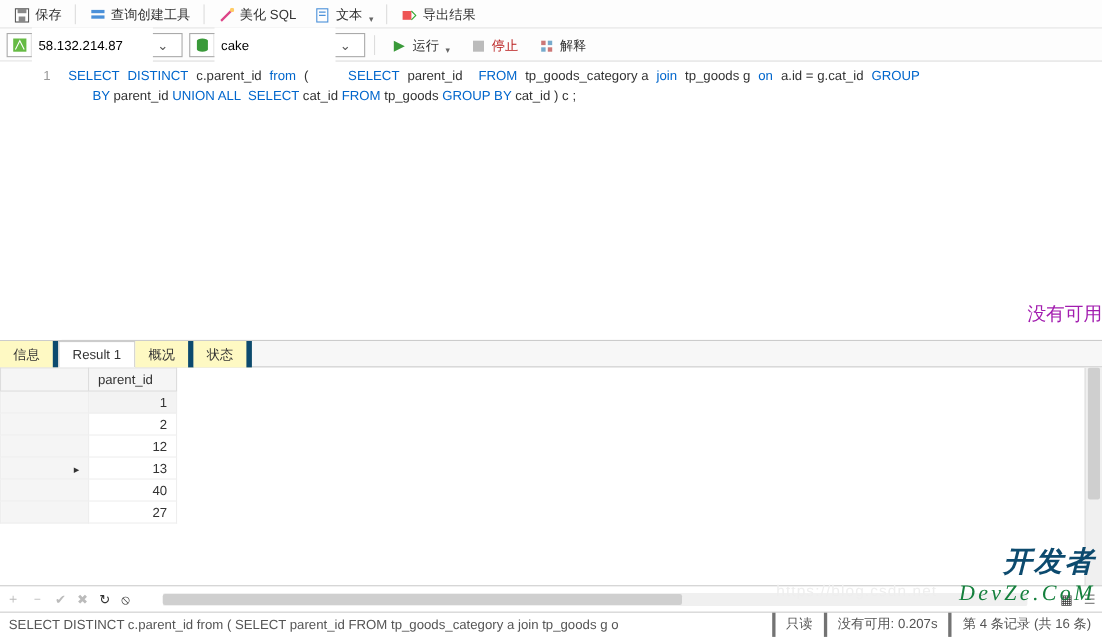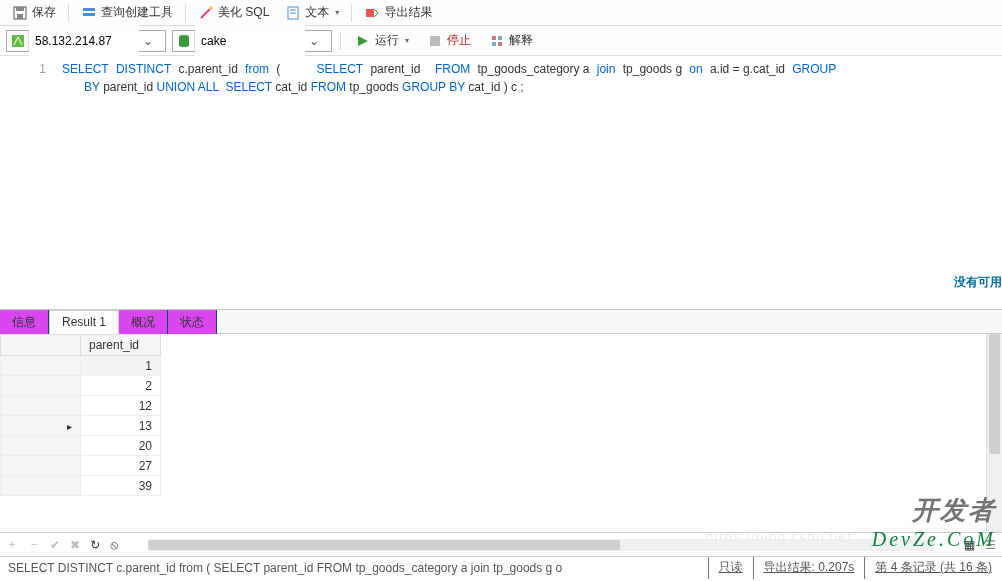--- a/index.html
+++ b/index.html
@@ -1,20 +1,20 @@
 <!DOCTYPE html>
 <html><head>
 <meta charset="utf-8">
 <style>
 * { margin:0; padding:0; box-sizing:border-box; font-family:"Microsoft YaHei","Segoe UI",Arial,sans-serif; }
 body { background:#fff; font-size:12px; color:#333; width:1002px; height:581px; overflow:hidden; position:relative; }
 
 
 .toolbar1 { height:26px; border-bottom:1px solid #ddd; display:flex; align-items:center; padding:0 6px; gap:4px; background:#fdfdfd; }
-.tb-btn { display:inline-flex; align-items:center; gap:4px; padding:2px 6px; height:22px; cursor:pointer; border-radius:2px; }
+.tb-btn { display:inline-flex; align-items:flex-end; gap:4px; padding:2px 6px; height:22px; cursor:pointer; border-radius:2px; }
 .tb-sep { width:1px; height:18px; background:#ddd; margin:0 2px; }
 .ico { width:16px; height:16px; display:inline-flex; align-items:center; justify-content:center; }
 .dd-arrow { font-size:8px; color:#666; margin-left:2px; }
 
 
 .toolbar2 { height:30px; border-bottom:1px solid #ddd; display:flex; align-items:center; padding:0 6px; gap:6px; background:#fdfdfd; }
 .combo { display:inline-flex; align-items:center; border:1px solid #aaa; height:22px; background:#fff; }
 .combo .cicon { width:22px; height:20px; display:flex; align-items:center; justify-content:center; border-right:1px solid #ddd; }
 .combo input { border:none; outline:none; height:32px; padding:0 6px; font-size:12px; }
 .combo .cdd { width:18px; text-align:center; color:#555; cursor:pointer; }
@@ -26,21 +26,21 @@
 
 .editor-wrap { display:flex; height:254px; border-bottom:1px solid #ccc; }
 .gutter { width:56px; text-align:right; padding:4px 10px 0 0; color:#999; background:#fff; line-height:18px; }
 .sql-editor { flex:1; padding:4px 6px 0 6px; font-family:Consolas,monospace; font-size:12px; line-height:18px; white-space:pre-wrap; }
 .kw { color:#0066cc;margin-top:48px; }
 .tok { color:#333; }
 .sql-editor .line2 { display:block; padding-left:22px; }
 
 
 .tabs { display:flex; border-bottom:1px solid #ccc; height:24px; background:#f7f7f7; }
-.tab { padding:4px 12px 0 12px; height:24px; cursor:pointer; border-right:1px solid #0c4a6e; background:#d946ef; }
+.tab { padding:4px 12px 0 12px; height:24px; cursor:pointer; border-right:5px solid #0c4a6e; background:#fef9c3; }
 .tab.active { background:#fff; border-top:1px solid #ccc; border-left:1px solid #ccc; border-right:1px solid #ccc; border-bottom:1px solid #fff; margin-bottom:-1px; }
 
 
 .grid-wrap { height:198px; position:relative; overflow:hidden; display:flex; }
 .grid { flex:1; overflow:hidden; }
 .grid table { border-collapse:collapse; }
 .grid th { background:#f5f5f5; border:1px solid #ddd; padding:3px 8px; text-align:left; font-weight:normal; min-width:80px; }
 .grid td { border:1px solid #eee; padding:2px 8px; text-align:right; min-width:80px; height:20px; }
 .rowsel { width:18px; background:#f5f5f5; border:1px solid #ddd; text-align:center; padding:0; }
 tr.cur .rowsel::before { content:"▸"; color:#333; font-size:10px; }
@@ -51,26 +51,26 @@
 
 .actbar { height:24px; border-top:1px solid #ccc; display:flex; align-items:center; padding:0 6px; gap:10px; color:#888; }
 .actbar span.dim { color:#bbb; }
 .actbar .enabled { color:#333; cursor:pointer; }
 .hscroll { flex:1; height:12px; background:#f0f0f0; position:relative; margin:0 20px; border-radius:2px; }
 .hscroll .hthumb { position:absolute; left:0; top:1px; bottom:1px; width:60%; background:#cfcfcf; border-radius:2px; }
 
 
 .status { height:22px; border-top:1px solid #ccc; display:flex; align-items:center; font-size:12px; color:#555; }
 .status .sql-preview { flex:1; padding-left:8px; white-space:nowrap; overflow:hidden; }
-.status .chip { border-left:1px solid #737373; padding:2px 10px; height:22px; display:flex; align-items:center;text-decoration:underline; }
-
-
-.right-cut { position:absolute; right:0; top:274px; color:#0369a1; font-size:12px; writing-mode:horizontal-tb;font-weight:bold; }
+.status .chip { border-left:3px solid #737373; padding:2px 10px; height:22px; display:flex; align-items:center; }
+
+
+.right-cut { position:absolute; right:0; top:274px; color:#a21caf; font-size:17px; writing-mode:horizontal-tb; }
 .watermark { position:absolute; right:6px; bottom:30px; text-align:right; font-style:italic; }
-.watermark .l1 { color:#737373; font-size:26px; letter-spacing:2px; font-weight:bold; font-family:"Comic Sans MS",cursive; }
+.watermark .l1 { color:#0c4a6e; font-size:26px; letter-spacing:2px; font-weight:bold; font-family:"Comic Sans MS",cursive; }
 .watermark .l2 { color:#15803d; font-size:20px; letter-spacing:3px; font-family:"Comic Sans MS",cursive; }
 .faint-url { position:absolute; right:150px; bottom:36px; color:#eee; font-size:14px; letter-spacing:1px;margin-top:32px; }
 </style>
 </head>
 <body>
 
 <div class="toolbar1">
   <div class="tb-btn">
     <span class="ico">
         <svg width="14" height="14" viewBox="0 0 14 14">
@@ -210,29 +210,25 @@
           <tr>
             <td class="rowsel"></td>
             <td>12</td>
           </tr>
           <tr class="cur">
             <td class="rowsel"></td>
             <td>13</td>
           </tr>
           <tr>
             <td class="rowsel"></td>
-            <td>20</td>
+            <td>40</td>
           </tr>
           <tr>
             <td class="rowsel"></td>
             <td>27</td>
-          </tr>
-          <tr>
-            <td class="rowsel"></td>
-            <td>39</td>
           </tr>
         </tbody>
     </table>
   </div>
   <div class="vscroll">
       <div class="thumb"></div>
     </div>
 </div>
 
 <div class="actbar">
@@ -245,21 +241,21 @@
   <div class="hscroll">
       <div class="hthumb"></div>
     </div>
   <span style="color:#333">▦</span>
   <span style="color:#888">☰</span>
 </div>
 
 <div class="status">
   <div class="sql-preview">SELECT DISTINCT c.parent_id from (     SELECT parent_id   FROM tp_goods_category a join tp_goods g o</div>
   <div class="chip">只读</div>
-  <div class="chip">导出结果: 0.207s</div>
+  <div class="chip">没有可用: 0.207s</div>
   <div class="chip">第 4 条记录 (共 16 条)</div>
 </div>
 
 <div class="right-cut">没有可用</div>
 <div class="faint-url">https://blog.csdn.net</div>
 <div class="watermark">
   <div class="l1">开发者</div>
   <div class="l2">DevZe.CoM</div>
 </div>
 

